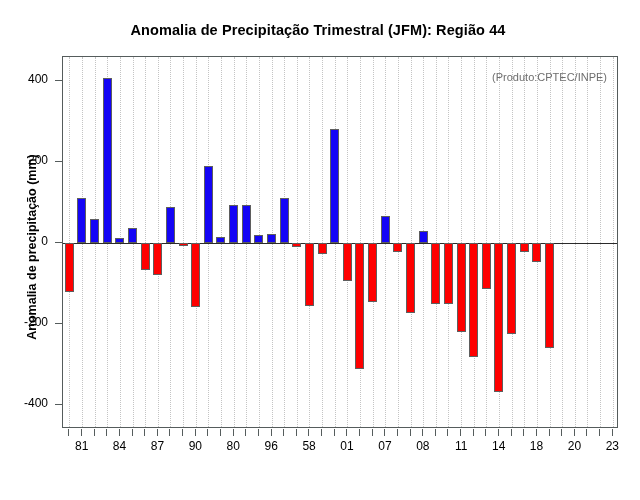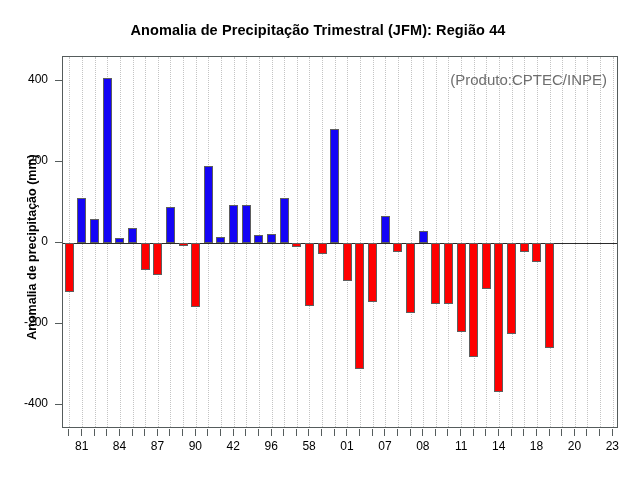--- a/index.html
+++ b/index.html
@@ -74,21 +74,21 @@
     position:absolute;top:429px;width:0;height:7px;
     border-left:1px solid #555c5c;
   }
   .xtick-lab{
     position:absolute;top:439px;
     font-size:12px;color:#000;text-align:right;width:40px;
   }
 
   .source-note{
     position:absolute;right:10px;top:14px;
-    font-size:15px;color:#6e6e6e;
+    font-size:11px;color:#6e6e6e;
   }
 </style>
 </head>
 <body>
 
 <div id="root">
 
   <div class="chart-title">Anomalia de Precipitação Trimestral (JFM): Região 44</div>
 
   <div class="ylabel">Anomalia de precipitação (mm)</div>
@@ -210,21 +210,21 @@
     <div class="xtick" style="left: 131.5px;"></div>
     <div class="xtick" style="left: 144.136px;"></div>
     <div class="xtick-lab" style="left: 124.136px;">87</div>
     <div class="xtick" style="left: 156.773px;"></div>
     <div class="xtick" style="left: 169.409px;"></div>
     <div class="xtick" style="left: 182.045px;"></div>
     <div class="xtick-lab" style="left: 162.045px;">90</div>
     <div class="xtick" style="left: 194.682px;"></div>
     <div class="xtick" style="left: 207.318px;"></div>
     <div class="xtick" style="left: 219.955px;"></div>
-    <div class="xtick-lab" style="left: 199.955px;">42</div>
+    <div class="xtick-lab" style="left: 199.955px;">80</div>
     <div class="xtick" style="left: 232.591px;"></div>
     <div class="xtick" style="left: 245.227px;"></div>
     <div class="xtick" style="left: 257.864px;"></div>
     <div class="xtick-lab" style="left: 237.864px;">96</div>
     <div class="xtick" style="left: 270.5px;"></div>
     <div class="xtick" style="left: 283.136px;"></div>
     <div class="xtick" style="left: 295.773px;"></div>
     <div class="xtick-lab" style="left: 275.773px;">58</div>
     <div class="xtick" style="left: 308.409px;"></div>
     <div class="xtick" style="left: 321.045px;"></div>

